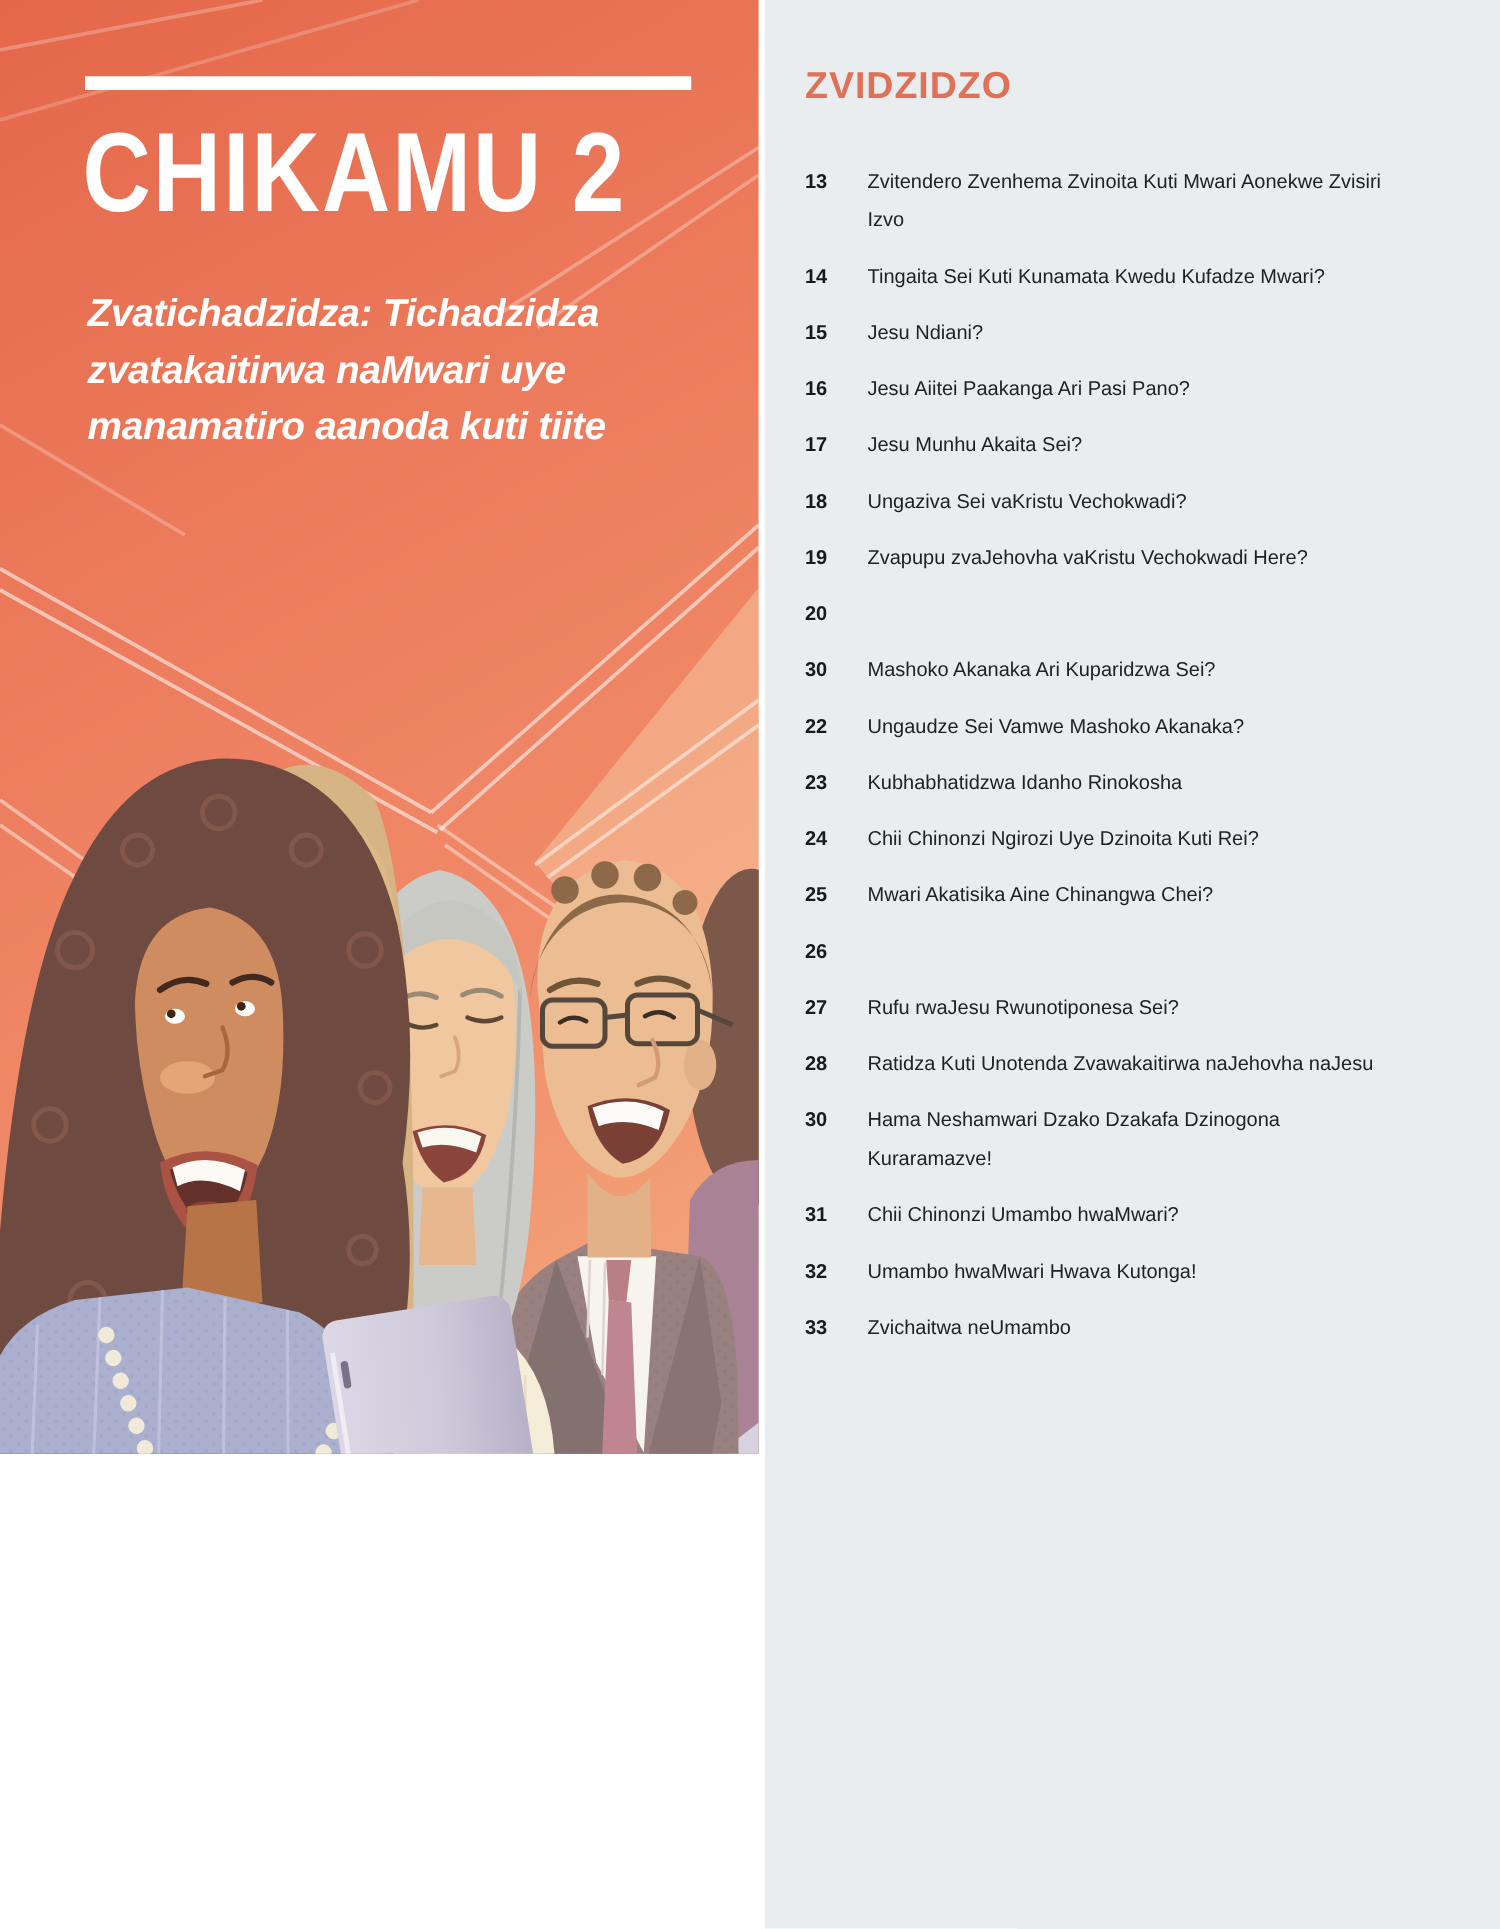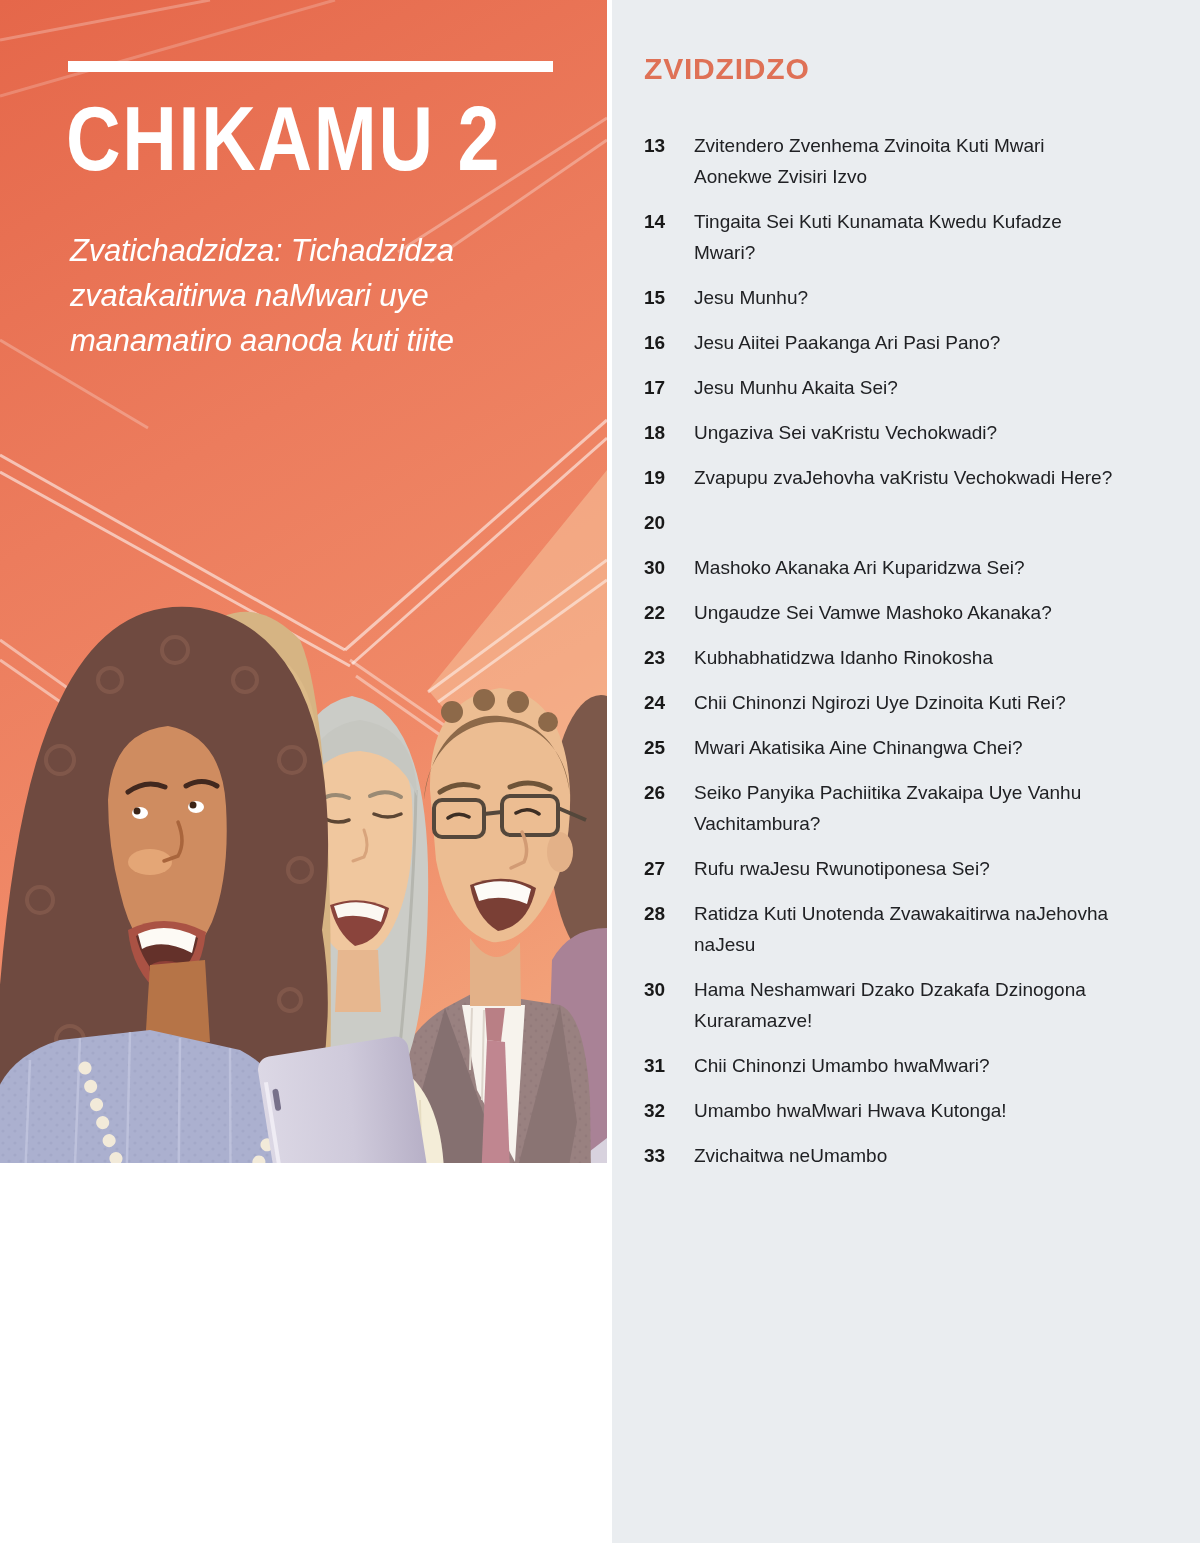--- a/index.html
+++ b/index.html
@@ -12,35 +12,35 @@
   .left-panel{position:relative;width:607px;height:1163px;flex:0 0 607px;overflow:hidden;}
   .left-panel svg{position:absolute;inset:0;display:block;}
   .accent-bar{position:absolute;left:68px;top:61px;width:485px;height:11px;background:#ffffff;}
   .banner-title{
     position:absolute;left:66px;top:92px;color:#ffffff;
     font-size:90px;font-weight:bold;letter-spacing:2px;white-space:nowrap;
     transform:scaleX(.84);transform-origin:left top;line-height:1.05;
   }
   .banner-subtitle{
     position:absolute;left:70px;top:228px;width:484px;color:#ffffff;
-    font-size:31px;font-style:italic;font-weight:normal;line-height:45px;letter-spacing:-.2px;
+    font-size:31px;font-style:italic;font-weight:bold;line-height:45px;letter-spacing:-.2px;
   }
   
   .divider{width:5px;flex:0 0 5px;background:#ffffff;}
   
   .right-panel{
     flex:1;background:#eaedf0;box-sizing:border-box;
     padding:52px 60px 0 32px;
   }
   .toc-heading{
     margin:0 0 44px 0;font-size:30px;font-weight:bold;color:#df7156;letter-spacing:.8px;
   }
   .toc-item{
     display:grid;grid-template-columns:50px 1fr;margin-bottom:14px;
-    font-size:19px;line-height:31px;color:#202124;cursor:pointer;
+    font-size:16px;line-height:31px;color:#202124;cursor:pointer;
   }
   .toc-num{font-weight:bold;color:#191919;}
   .toc-title{max-width:432px;}
 </style>
 </head>
 <body>
 
 <div class="page">
 
   <div class="left-panel">
@@ -257,21 +257,21 @@
         <div class="toc-item">
           <span class="toc-num">13</span>
           <span class="toc-title">Zvitendero Zvenhema Zvinoita Kuti Mwari Aonekwe Zvisiri Izvo</span>
         </div>
         <div class="toc-item">
           <span class="toc-num">14</span>
           <span class="toc-title">Tingaita Sei Kuti Kunamata Kwedu Kufadze Mwari?</span>
         </div>
         <div class="toc-item">
           <span class="toc-num">15</span>
-          <span class="toc-title">Jesu Munhu?</span>
+          <span class="toc-title">Jesu Ndiani?</span>
         </div>
         <div class="toc-item">
           <span class="toc-num">16</span>
           <span class="toc-title">Jesu Aiitei Paakanga Ari Pasi Pano?</span>
         </div>
         <div class="toc-item">
           <span class="toc-num">17</span>
           <span class="toc-title">Jesu Munhu Akaita Sei?</span>
         </div>
         <div class="toc-item">
@@ -300,21 +300,20 @@
         <div class="toc-item">
           <span class="toc-num">24</span>
           <span class="toc-title">Chii Chinonzi Ngirozi Uye Dzinoita Kuti Rei?</span>
         </div>
         <div class="toc-item">
           <span class="toc-num">25</span>
           <span class="toc-title">Mwari Akatisika Aine Chinangwa Chei?</span>
         </div>
         <div class="toc-item">
           <span class="toc-num">26</span>
-          <span class="toc-title">Seiko Panyika Pachiitika Zvakaipa Uye Vanhu Vachitambura?</span>
         </div>
         <div class="toc-item">
           <span class="toc-num">27</span>
           <span class="toc-title">Rufu rwaJesu Rwunotiponesa Sei?</span>
         </div>
         <div class="toc-item">
           <span class="toc-num">28</span>
           <span class="toc-title">Ratidza Kuti Unotenda Zvawakaitirwa naJehovha naJesu</span>
         </div>
         <div class="toc-item">

